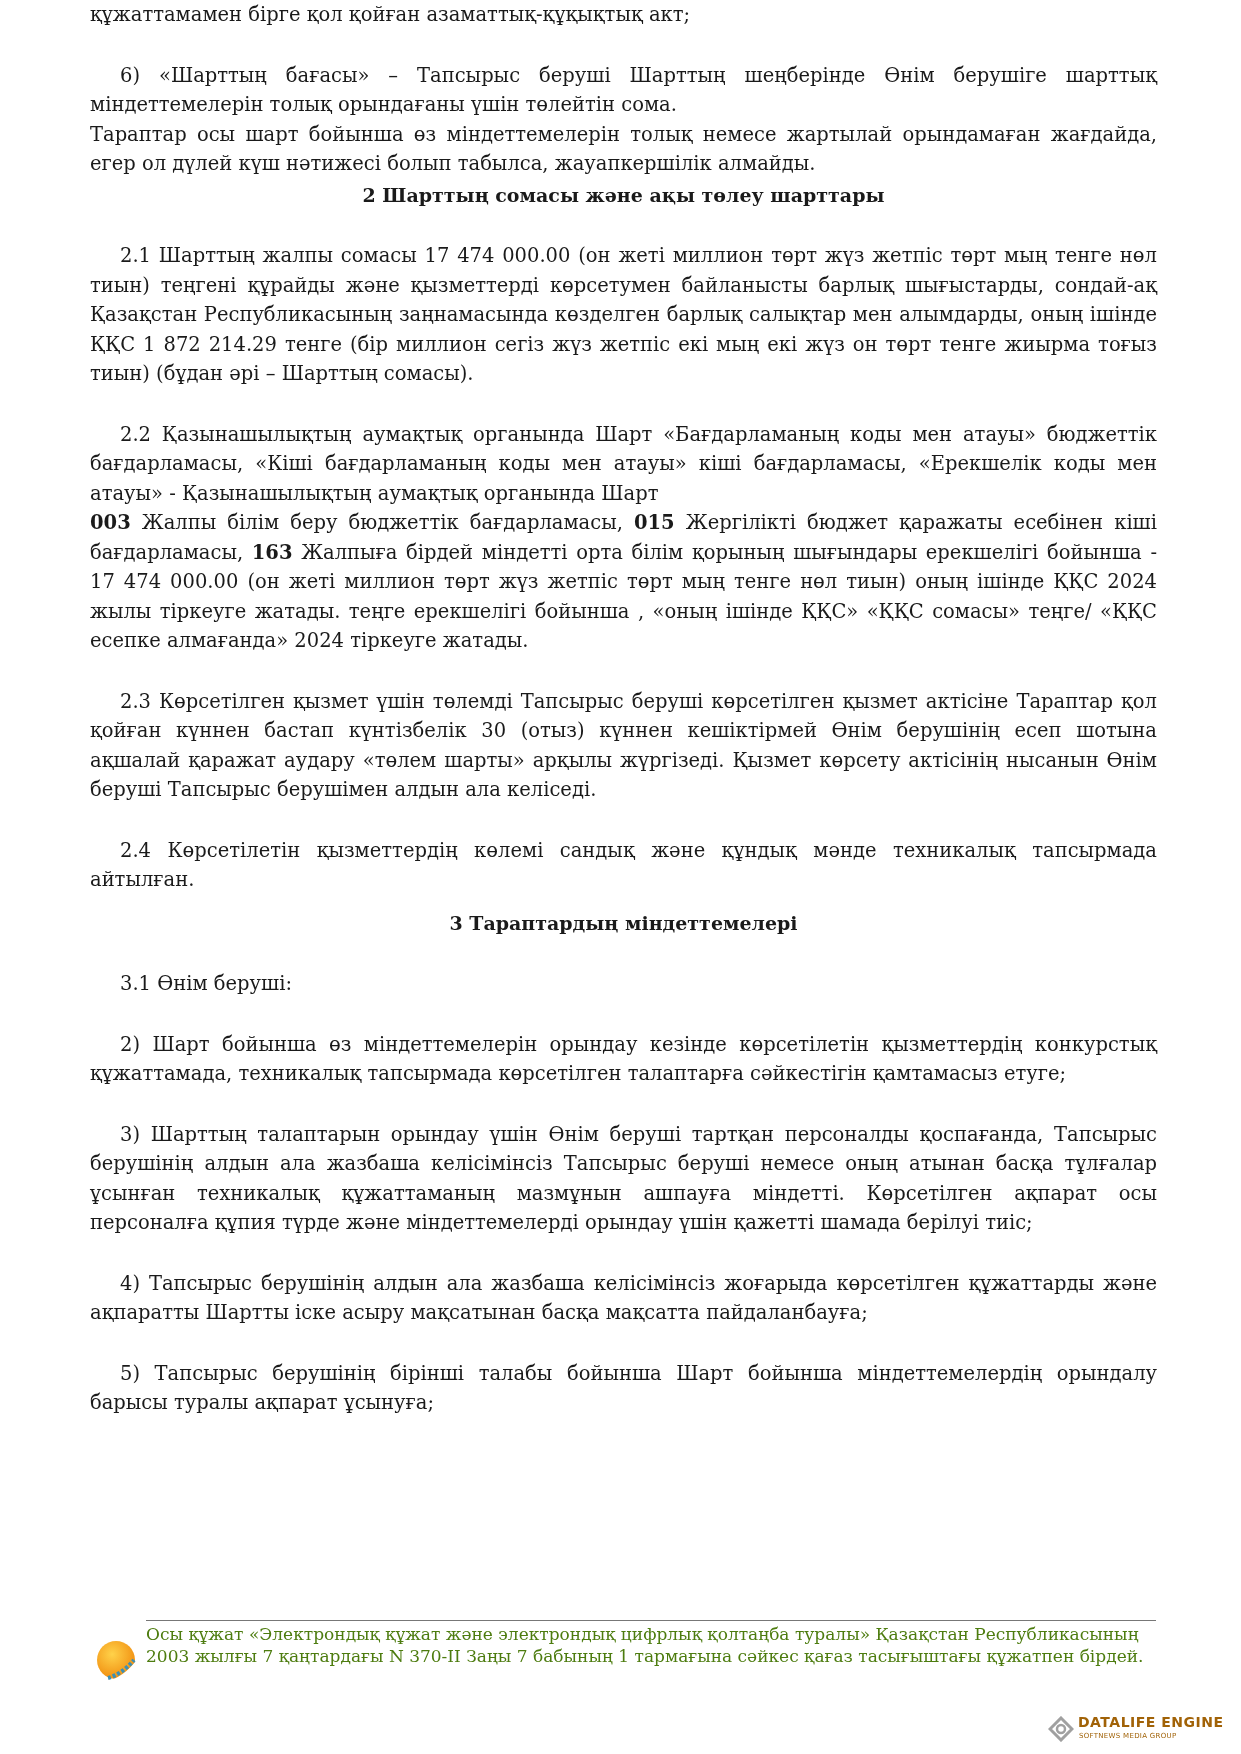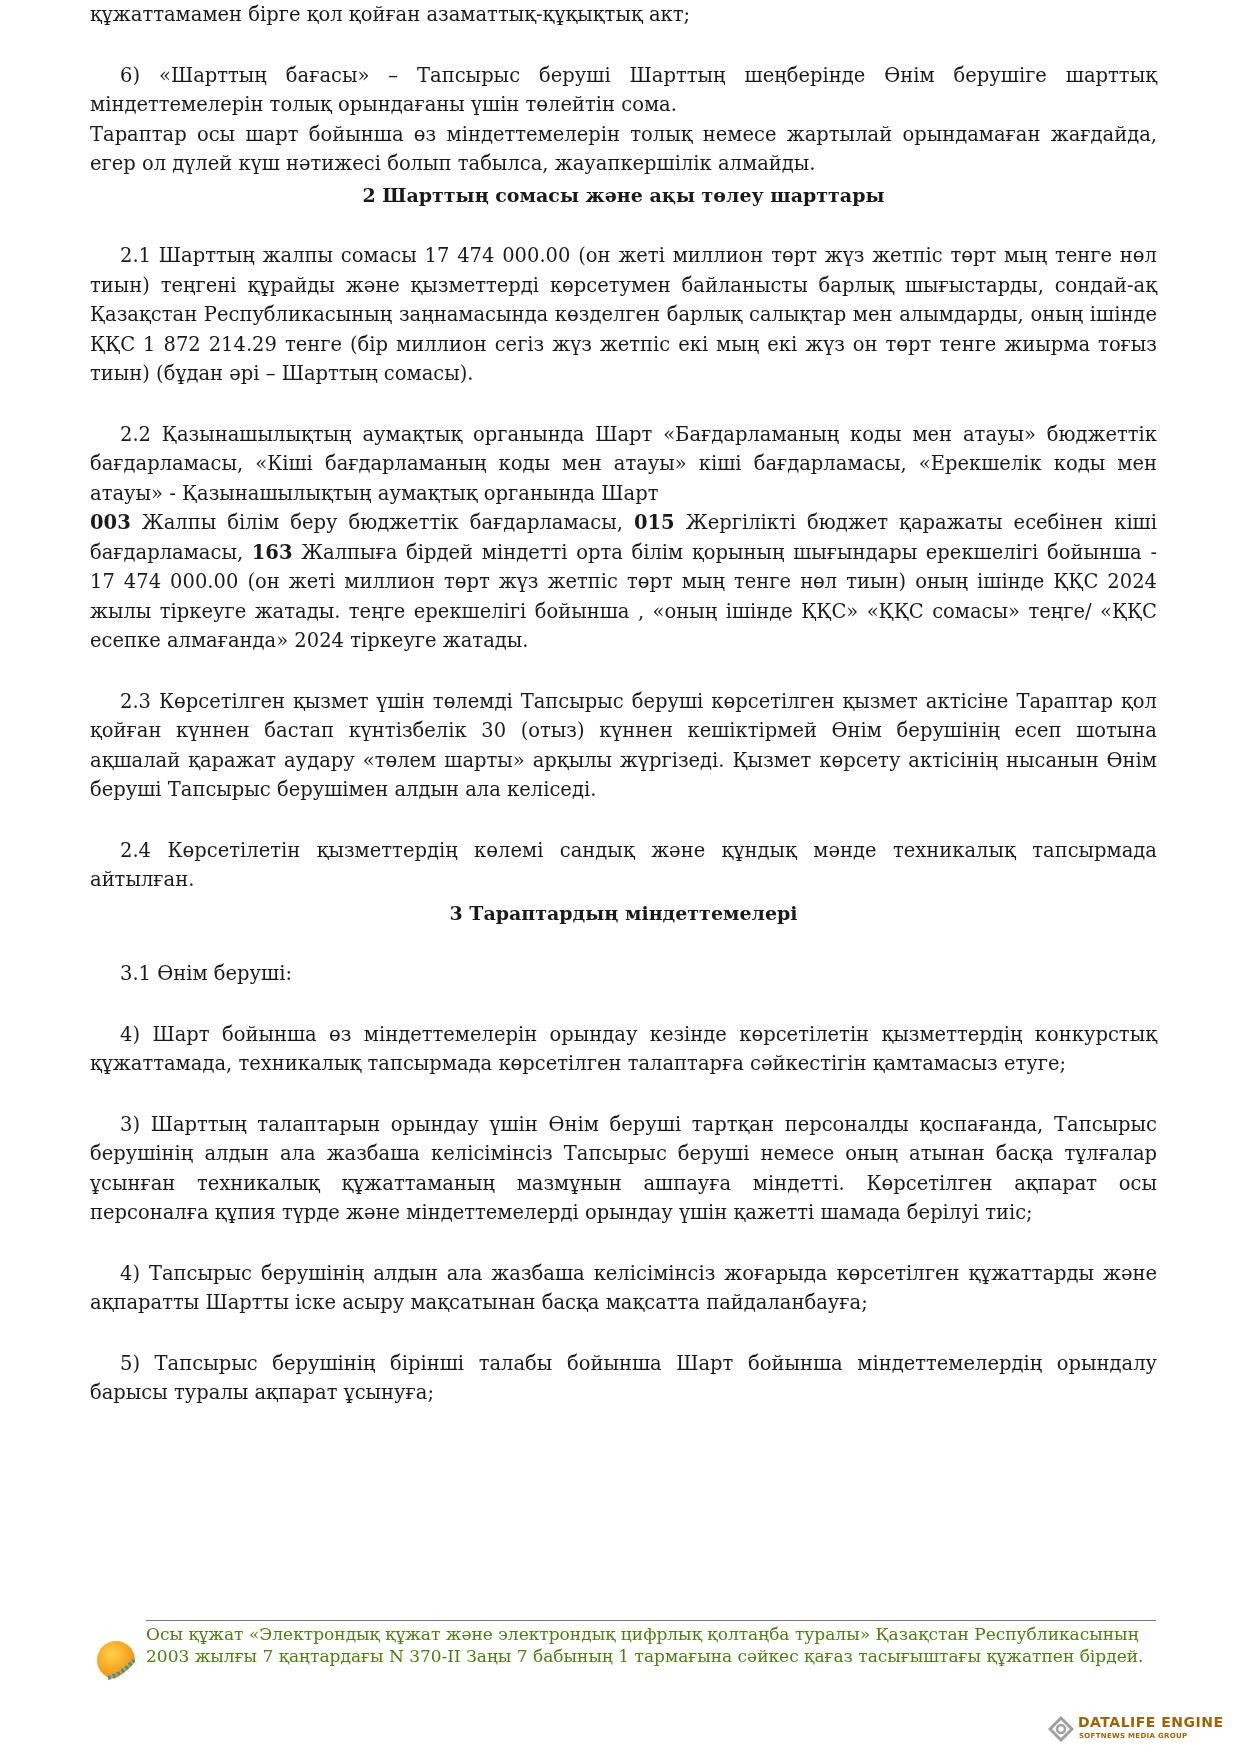--- a/index.html
+++ b/index.html
@@ -32,46 +32,46 @@
   }
   .footer-logo {
     position: absolute; left: 94px; top: 1638px; width: 46px; height: 46px;
   }
   .dle {
     position: absolute; left: 1048px; top: 1712px; width: 190px; height: 36px;
     color: #a16207; font-family: "DejaVu Sans", sans-serif;
   }
   .dle-icon { position: absolute; left: 0; top: 4px; width: 26px; height: 26px; }
   .dle-title { position: absolute; left: 30px; top: 2px; font-size: 14px; font-weight: bold; letter-spacing: 0.5px; }
-  .dle-sub { position: absolute; left: 31px; top: 20px; font-size: 7px; letter-spacing: 0.3px; font-weight: bold; }
+  .dle-sub { position: absolute; left: 31px; top: 20px; font-size: 7px; letter-spacing: 0.3px; }
 </style>
 </head>
 <body>
 
 <div class="page">
   <p style="">құжаттамамен бірге қол қойған азаматтық-құқықтық акт;</p>
 
   <p class="indent gap">6) «Шарттың бағасы» – Тапсырыс беруші Шарттың шеңберінде Өнім берушіге шарттық міндеттемелерін толық орындағаны үшін төлейтін сома.</p>
   <p>Тараптар осы шарт бойынша өз міндеттемелерін толық немесе жартылай орындамаған жағдайда, егер ол дүлей күш нәтижесі болып табылса, жауапкершілік алмайды.</p>
 
   <p class="heading sec2">2 Шарттың сомасы және ақы төлеу шарттары</p>
 
   <p class="indent gap">2.1 Шарттың жалпы сомасы 17 474 000.00 (он жеті миллион төрт жүз жетпіс төрт мың тенге нөл тиын) теңгені құрайды және қызметтерді көрсетумен байланысты барлық шығыстарды, сондай-ақ Қазақстан Республикасының заңнамасында көзделген барлық салықтар мен алымдарды, оның ішінде ҚҚС 1 872 214.29 тенге (бір миллион сегіз жүз жетпіс екі мың екі жүз он төрт тенге жиырма тоғыз тиын) (бұдан әрі – Шарттың сомасы).</p>
 
   <p class="indent gap"><span>2.2 Қазынашылықтың аумақтық органында Шарт «Бағдарламаның коды мен атауы» бюджеттік бағдарламасы, «Кіші бағдарламаның коды мен атауы» кіші бағдарламасы, «Ерекшелік коды мен атауы» - Қазынашылықтың аумақтық органында Шарт</span><br><b>003</b><span> Жалпы білім беру бюджеттік бағдарламасы, </span><b>015</b><span> Жергілікті бюджет қаражаты есебінен кіші бағдарламасы, </span><b>163</b><span> Жалпыға бірдей міндетті орта білім қорының шығындары ерекшелігі бойынша - 17 474 000.00 (он жеті миллион төрт жүз жетпіс төрт мың тенге нөл тиын) оның ішінде ҚҚС 2024 жылы тіркеуге жатады. теңге ерекшелігі бойынша , «оның ішінде ҚҚС» «ҚҚС сомасы» теңге/ «ҚҚС есепке алмағанда» 2024 тіркеуге жатады.</span></p>
 
   <p class="indent gap">2.3 Көрсетілген қызмет үшін төлемді Тапсырыс беруші көрсетілген қызмет актісіне Тараптар қол қойған күннен бастап күнтізбелік 30 (отыз) күннен кешіктірмей Өнім берушінің есеп шотына ақшалай қаражат аудару «төлем шарты» арқылы жүргізеді. Қызмет көрсету актісінің нысанын Өнім беруші Тапсырыс берушімен алдын ала келіседі.</p>
 
   <p class="indent gap">2.4 Көрсетілетін қызметтердің көлемі сандық және құндық мәнде техникалық тапсырмада айтылған.</p>
 
-  <p class="heading" style="margin-top:4px;">3 Тараптардың міндеттемелері</p>
+  <p class="heading" style="margin-top:14px;">3 Тараптардың міндеттемелері</p>
 
   <p class="indent gap">3.1 Өнім беруші:</p>
 
-  <p class="indent gap">4) Шарт бойынша өз міндеттемелерін орындау кезінде көрсетілетін қызметтердің конкурстық құжаттамада, техникалық тапсырмада көрсетілген талаптарға сәйкестігін қамтамасыз етуге;</p>
+  <p class="indent gap">2) Шарт бойынша өз міндеттемелерін орындау кезінде көрсетілетін қызметтердің конкурстық құжаттамада, техникалық тапсырмада көрсетілген талаптарға сәйкестігін қамтамасыз етуге;</p>
   <p class="indent gap">3) Шарттың талаптарын орындау үшін Өнім беруші тартқан персоналды қоспағанда, Тапсырыс берушінің алдын ала жазбаша келісімінсіз Тапсырыс беруші немесе оның атынан басқа тұлғалар ұсынған техникалық құжаттаманың мазмұнын ашпауға міндетті. Көрсетілген ақпарат осы персоналға құпия түрде және міндеттемелерді орындау үшін қажетті шамада берілуі тиіс;</p>
   <p class="indent gap">4) Тапсырыс берушінің алдын ала жазбаша келісімінсіз жоғарыда көрсетілген құжаттарды және ақпаратты Шартты іске асыру мақсатынан басқа мақсатта пайдаланбауға;</p>
   <p class="indent gap">5) Тапсырыс берушінің бірінші талабы бойынша Шарт бойынша міндеттемелердің орындалу барысы туралы ақпарат ұсынуға;</p>
 </div>
 
 <div class="footer-line"></div>
 
 <div class="footer-logo">
   <svg width="46" height="46" viewBox="0 0 46 46">
     <defs>

